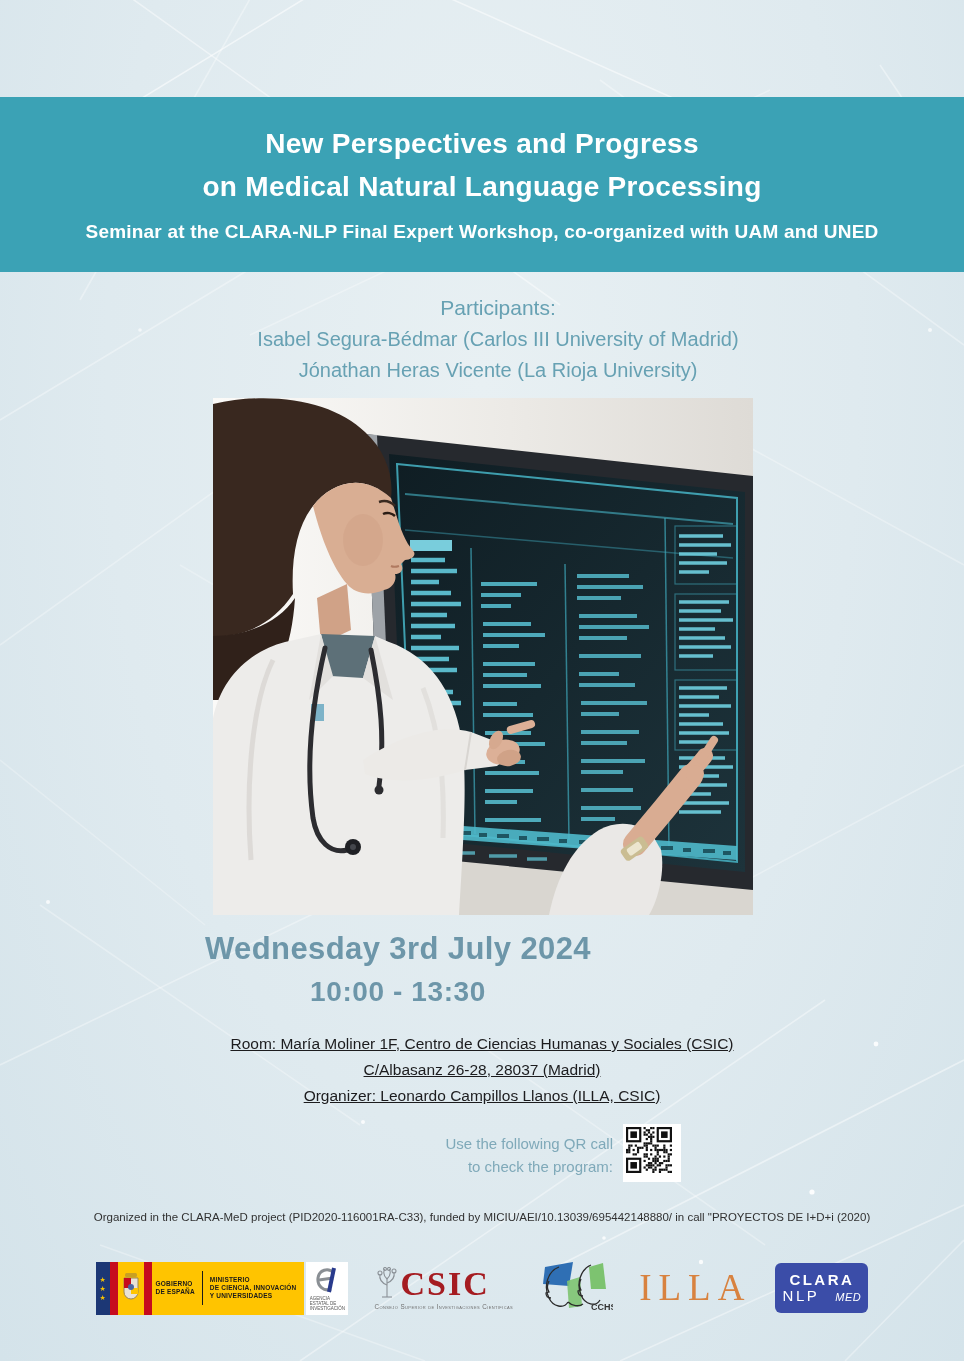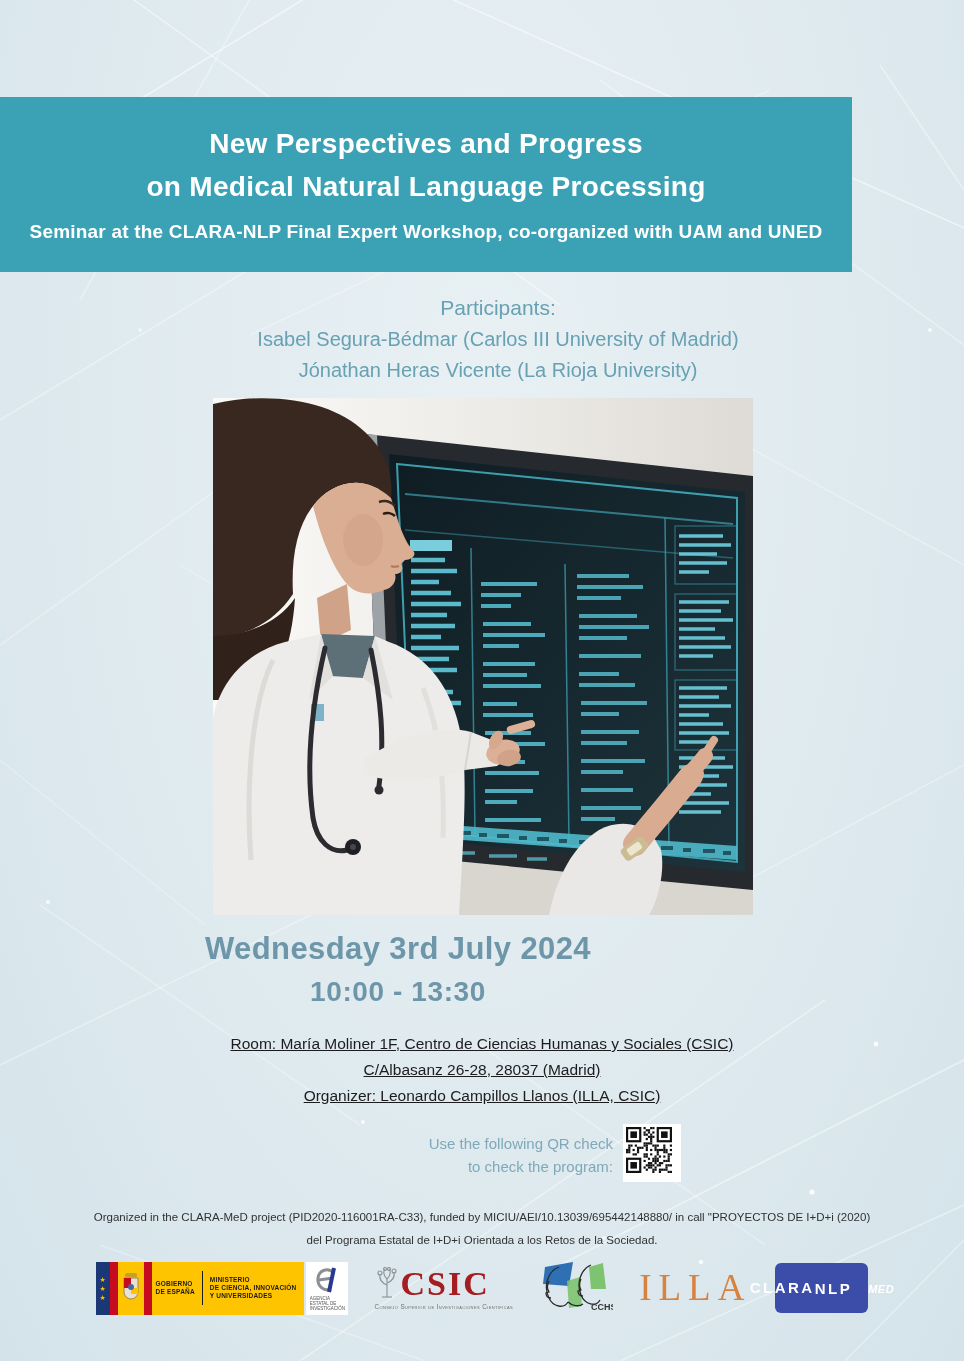--- a/index.html
+++ b/index.html
@@ -4,21 +4,21 @@
 <style>
   html,body{margin:0;padding:0;background:#ffffff;}
   .poster{
     position:relative;width:964px;height:1361px;overflow:hidden;
     font-family:"Liberation Sans",sans-serif;
     background:radial-gradient(ellipse at 50% 28%, #e8f0f3 0%, #dfeaef 55%, #d4e3ea 100%);
   }
   .bg-net{position:absolute;inset:0;width:964px;height:1361px;pointer-events:none;}
 
   
-  .banner{position:absolute;top:97px;left:0;width:852px;height:175px;background:#3ba2b5;color:#fff;text-align:center;}
+  .banner{position:absolute;top:97px;left:0;width:964px;height:175px;background:#3ba2b5;color:#fff;text-align:center;}
   .banner .t1,.banner .t2{font-size:28px;font-weight:bold;line-height:43px;letter-spacing:.3px;}
   .banner .t1{margin-top:25px;}
   .banner .sub{margin-top:13px;font-size:19px;font-weight:bold;letter-spacing:.2px;}
 
   
   .participants{position:absolute;top:292px;left:16px;width:964px;text-align:center;color:#67a1b3;}
   .participants .ph{font-size:21px;line-height:32px;}
   .participants .pp{font-size:20px;line-height:31px;}
 
   
@@ -52,23 +52,23 @@
   .gov-txt{color:#1a1a1a;font-weight:bold;font-size:6.5px;line-height:8px;letter-spacing:.2px;}
   .gov-sep{width:1px;height:34px;background:#1a1a1a;margin:0 7px;}
   .logo-aei{width:42px;height:53px;background:#fff;display:flex;flex-direction:column;align-items:center;justify-content:center;overflow:hidden;margin-left:2px;}
   .aei-txt{font-size:4.5px;line-height:5px;color:#555;text-align:left;}
   .logo-csic{display:flex;flex-direction:column;align-items:flex-start;margin-left:26px;}
   .csic-top{display:flex;align-items:flex-end;}
   .csic-word{font-family:"Liberation Serif",serif;font-weight:bold;font-size:34px;line-height:30px;color:#a51c21;letter-spacing:2px;}
   .csic-sub{font-size:6.3px;color:#6f6f6f;letter-spacing:.4px;margin-top:4px;font-variant:small-caps;}
   .logo-cchs{margin-left:24px;}
   .logo-illa{margin-left:26px;font-family:"Liberation Serif",serif;font-size:37px;color:#d8823f;letter-spacing:7px;line-height:40px;}
-  .logo-clara{margin-left:24px;width:93px;height:50px;background:#3b4da8;border-radius:6px;color:#fff;display:flex;flex-direction:row;justify-content:center;align-items:center;}
+  .logo-clara{margin-left:24px;width:93px;height:50px;background:#3b4da8;border-radius:6px;color:#fff;display:flex;flex-direction:column;justify-content:center;align-items:center;}
   .clara-l1{font-weight:bold;font-size:15px;letter-spacing:2.5px;line-height:16px;}
-  .clara-l2{font-weight:bold;font-size:15px;letter-spacing:2.5px;line-height:16px;display:flex;align-items:flex-end;}
+  .clara-l2{font-weight:normal;font-size:15px;letter-spacing:2.5px;line-height:16px;display:flex;align-items:flex-start;}
   .clara-med{font-size:11px;font-style:italic;letter-spacing:.5px;margin-left:16px;margin-top:1px;}
 </style>
 </head>
 <body>
 
 <div class="poster">
 
   <svg class="bg-net" viewBox="0 0 964 1361" xmlns="http://www.w3.org/2000/svg">
     <g stroke="#ffffff" stroke-width="1.6" fill="none">
       <path d="M0,185 L335,-20" opacity=".55"></path>
@@ -210,21 +210,21 @@
   </section>
 
   <section class="where">
     <div>Room: María Moliner 1F, Centro de Ciencias Humanas y Sociales (CSIC)</div>
     <div>C/Albasanz 26-28, 28037 (Madrid)</div>
     <div>Organizer: Leonardo Campillos Llanos (ILLA, CSIC)</div>
   </section>
 
   <section class="qr-row">
     <div class="qr-label">
-      <div>Use the following QR check</div>
+      <div>Use the following QR call</div>
       <div>to check the program:</div>
     </div>
     <div class="qr-box">
       <svg width="46" height="46" viewBox="0 0 42 42" xmlns="http://www.w3.org/2000/svg">
         <g class="qr-modules" fill="#111">
             <rect x="16" y="0" width="2" height="2"></rect>
             <rect x="22" y="0" width="2" height="2"></rect>
             <rect x="24" y="0" width="2" height="2"></rect>
             <rect x="18" y="2" width="2" height="2"></rect>
             <rect x="20" y="2" width="2" height="2"></rect>
@@ -351,21 +351,20 @@
           <rect x="4" y="4" width="6" height="6"></rect>
             <rect x="32" y="4" width="6" height="6"></rect>
             <rect x="4" y="32" width="6" height="6"></rect>
         </g>
       </svg>
     </div>
   </section>
 
   <footer class="funding">
     <div>Organized in the CLARA-MeD project (PID2020-116001RA-C33), funded by MICIU/AEI/10.13039/695442148880/ in call "PROYECTOS DE I+D+i (2020)</div>
-    <div>del Programa Estatal de I+D+i Orientada a los Retos de la Sociedad.</div>
   </footer>
 
   <div class="logos">
 
     <div class="logo-gov">
       <div class="gov-eu">
           <span>★</span>
           <span>★</span>
           <span>★</span>
         </div>

